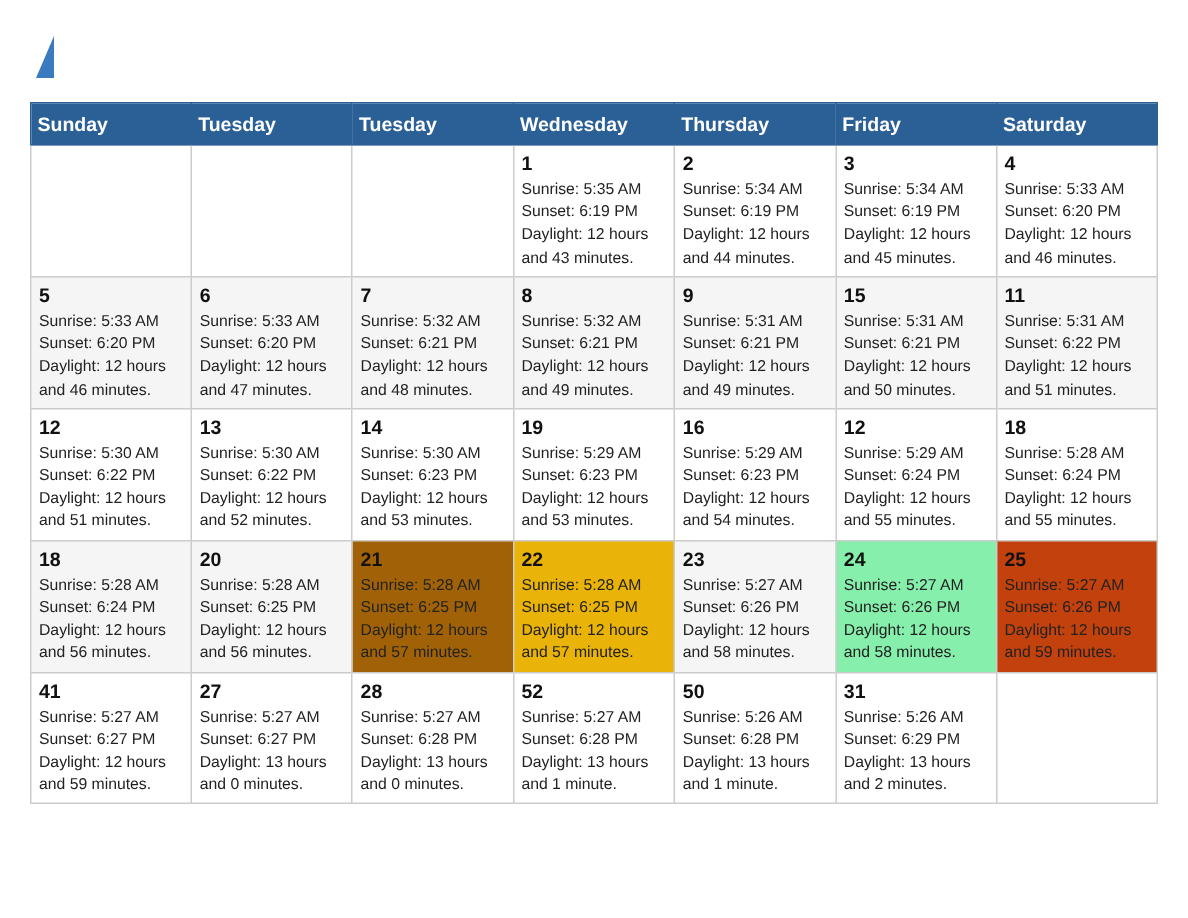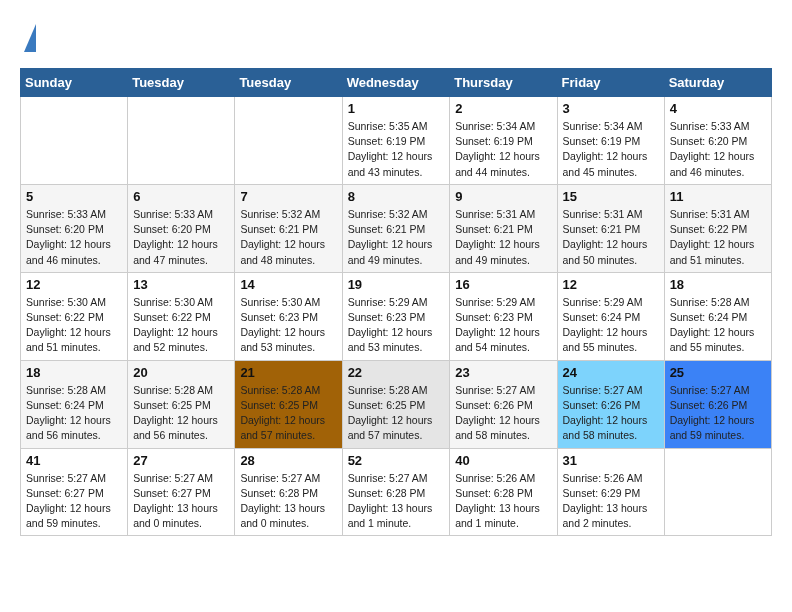--- a/index.html
+++ b/index.html
@@ -259,42 +259,42 @@
 Daylight: 12 hours
 and 56 minutes.</div>
         </td>
         <td style="background: #a16207;">
           <div class="day-number">21</div>
           <div class="day-info" style="white-space: pre-line;">Sunrise: 5:28 AM
 Sunset: 6:25 PM
 Daylight: 12 hours
 and 57 minutes.</div>
         </td>
-        <td style="background: #e5e5e5;">
+        <td style="background: #eab308;">
           <div class="day-number">22</div>
           <div class="day-info" style="white-space: pre-line;">Sunrise: 5:28 AM
 Sunset: 6:25 PM
 Daylight: 12 hours
 and 57 minutes.</div>
         </td>
         <td style="background: rgb(245, 245, 245);">
           <div class="day-number">23</div>
           <div class="day-info" style="white-space: pre-line;">Sunrise: 5:27 AM
 Sunset: 6:26 PM
 Daylight: 12 hours
 and 58 minutes.</div>
         </td>
-        <td style="background: #7dd3fc;">
+        <td style="background: #86efac;">
           <div class="day-number">24</div>
           <div class="day-info" style="white-space: pre-line;">Sunrise: 5:27 AM
 Sunset: 6:26 PM
 Daylight: 12 hours
 and 58 minutes.</div>
         </td>
-        <td style="background: #3b82f6;">
+        <td style="background: #c2410c;">
           <div class="day-number">25</div>
           <div class="day-info" style="white-space: pre-line;">Sunrise: 5:27 AM
 Sunset: 6:26 PM
 Daylight: 12 hours
 and 59 minutes.</div>
         </td>
       </tr>
       <tr>
         <td>
           <div class="day-number">41</div>
@@ -318,21 +318,21 @@
 and 0 minutes.</div>
         </td>
         <td>
           <div class="day-number">52</div>
           <div class="day-info" style="white-space: pre-line;">Sunrise: 5:27 AM
 Sunset: 6:28 PM
 Daylight: 13 hours
 and 1 minute.</div>
         </td>
         <td>
-          <div class="day-number">40</div>
+          <div class="day-number">50</div>
           <div class="day-info" style="white-space: pre-line;">Sunrise: 5:26 AM
 Sunset: 6:28 PM
 Daylight: 13 hours
 and 1 minute.</div>
         </td>
         <td>
           <div class="day-number">31</div>
           <div class="day-info" style="white-space: pre-line;">Sunrise: 5:26 AM
 Sunset: 6:29 PM
 Daylight: 13 hours

